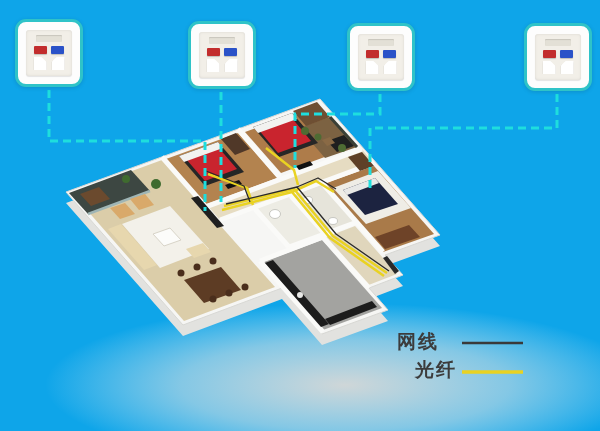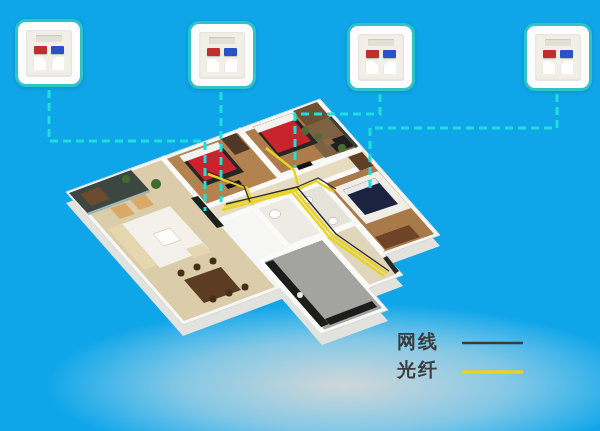--- a/index.html
+++ b/index.html
@@ -206,15 +206,15 @@
         <span class="chip blue"></span>
       </div>
       <div class="jacks">
         <span class="jack jl"></span>
         <span class="jack jr"></span>
       </div>
     </div>
   </div>
 
   <div class="legend-label" style="left:397px;top:331px">网线</div>
-  <div class="legend-label" style="left:397px;top:359px">光纤</div>
+  <div class="legend-label" style="left:415px;top:359px">光纤</div>
 
 </div>
 
 </body></html>

